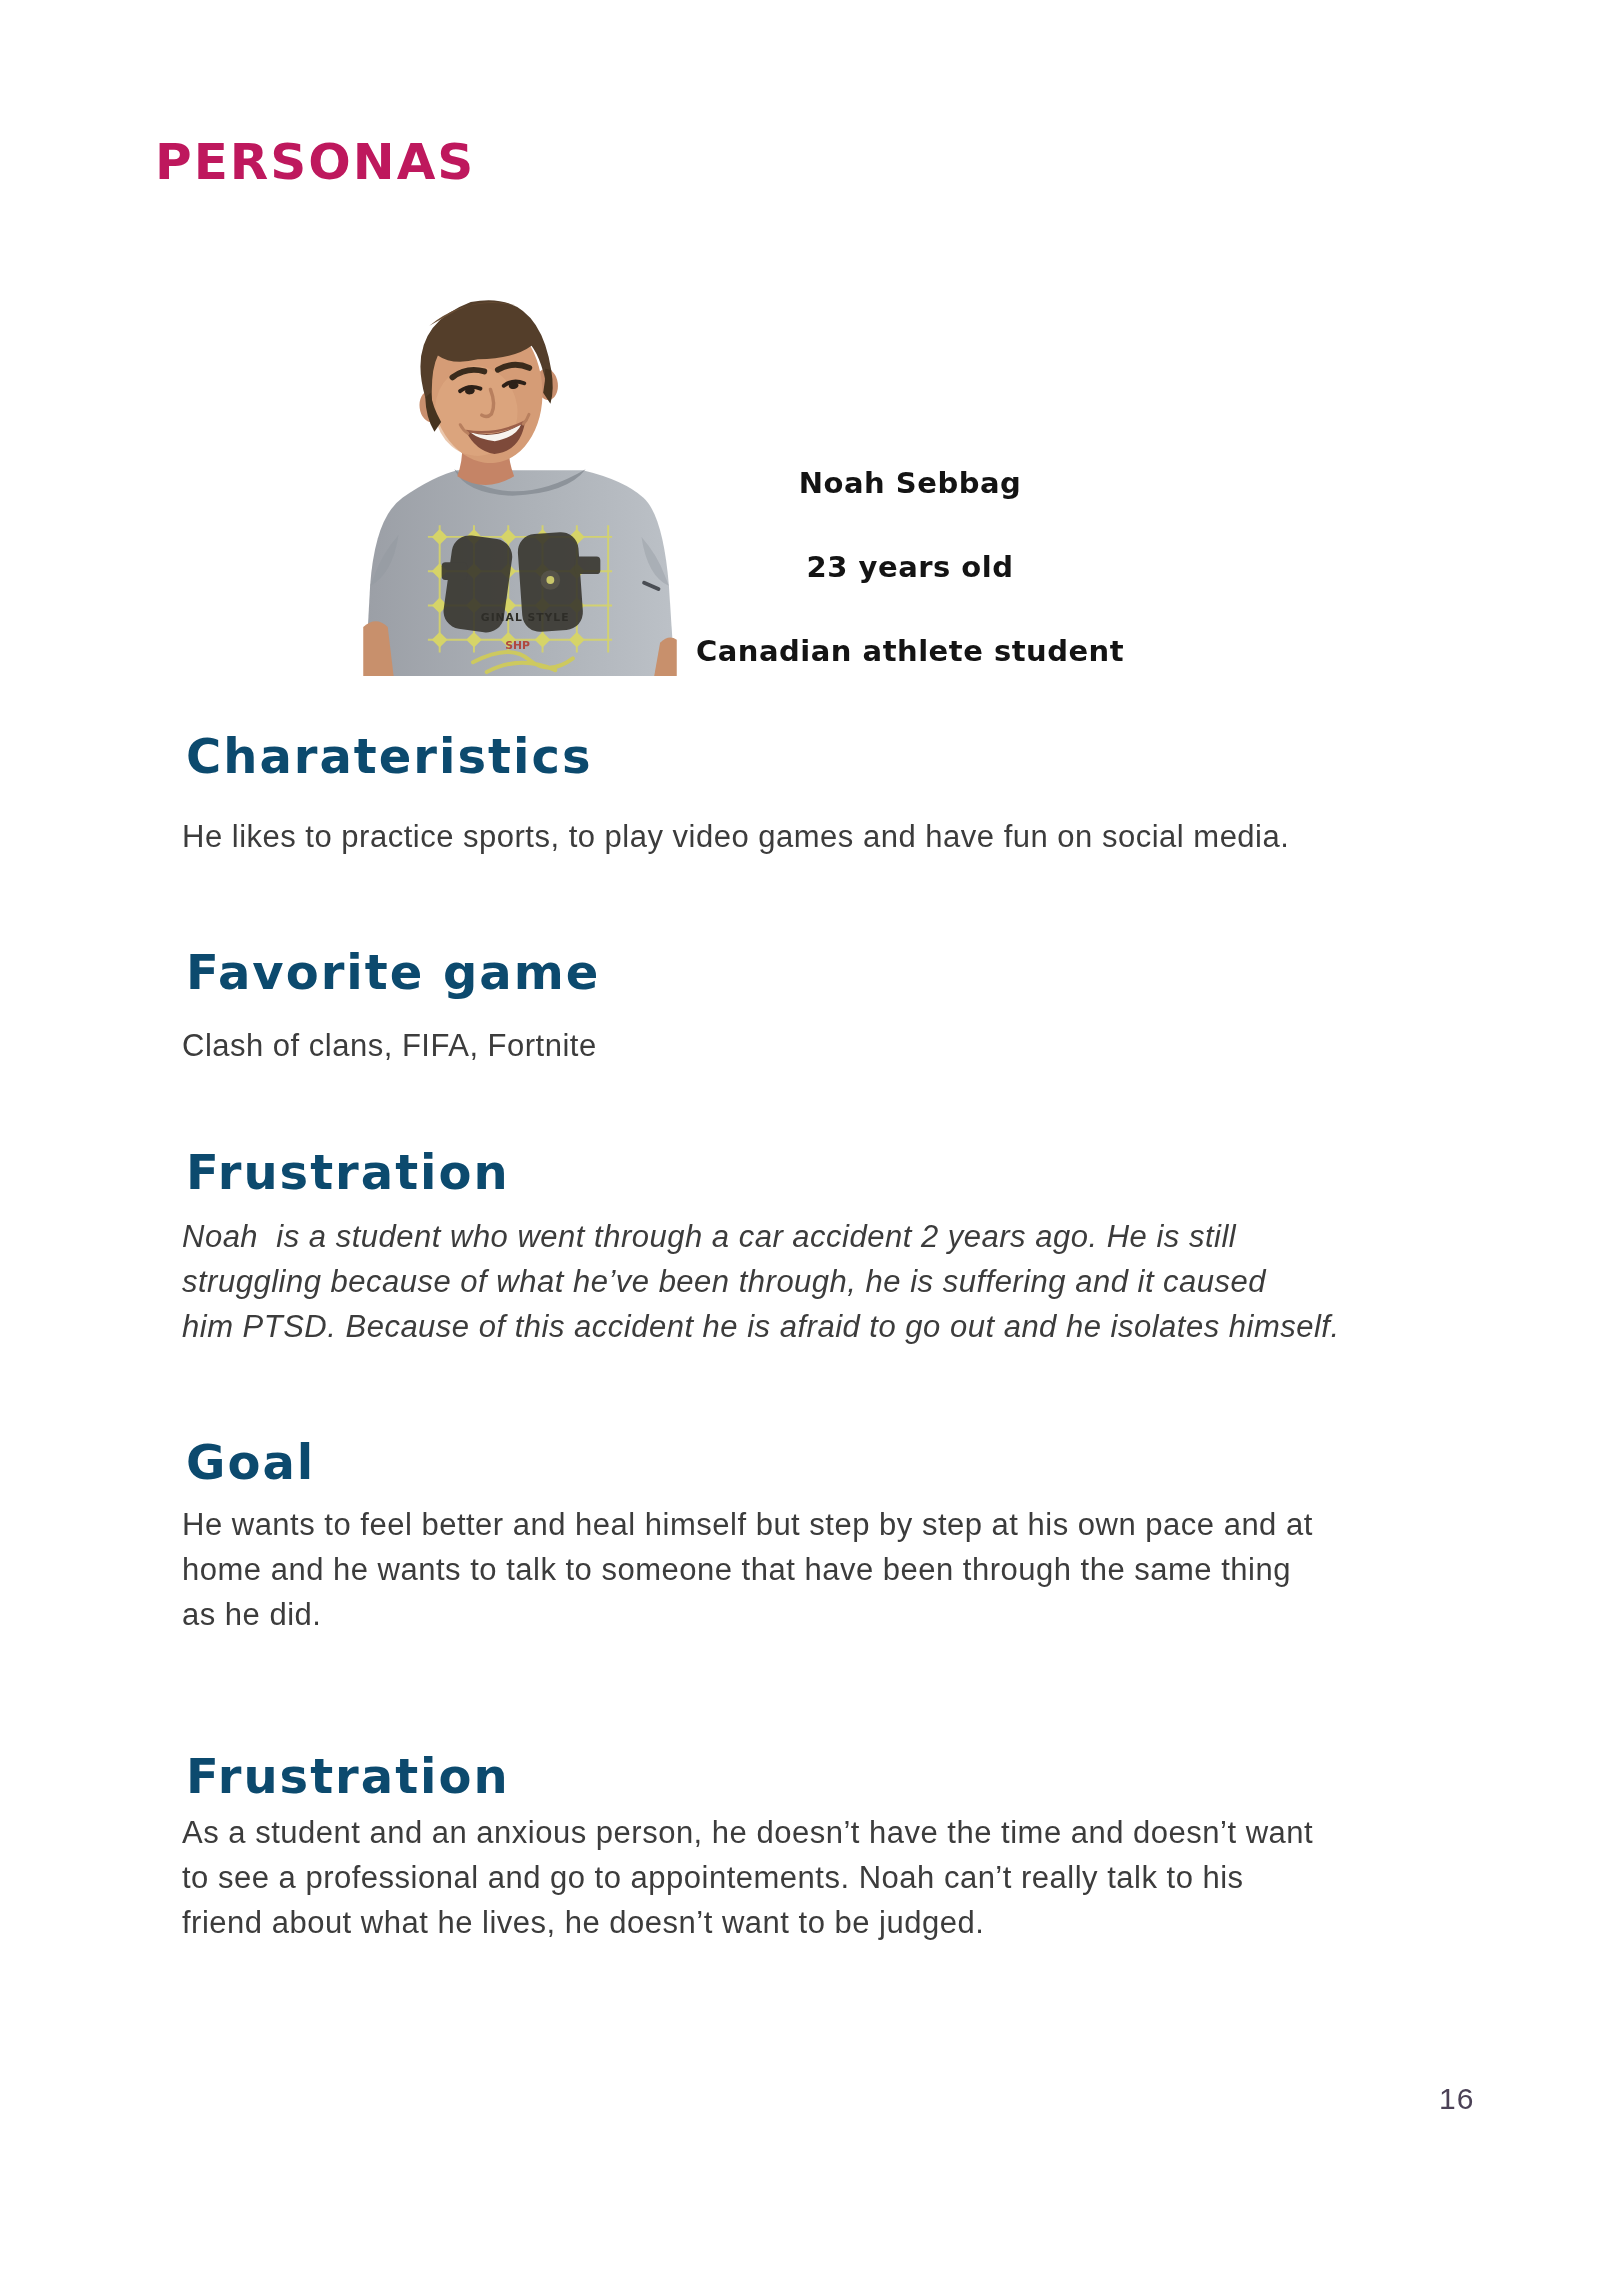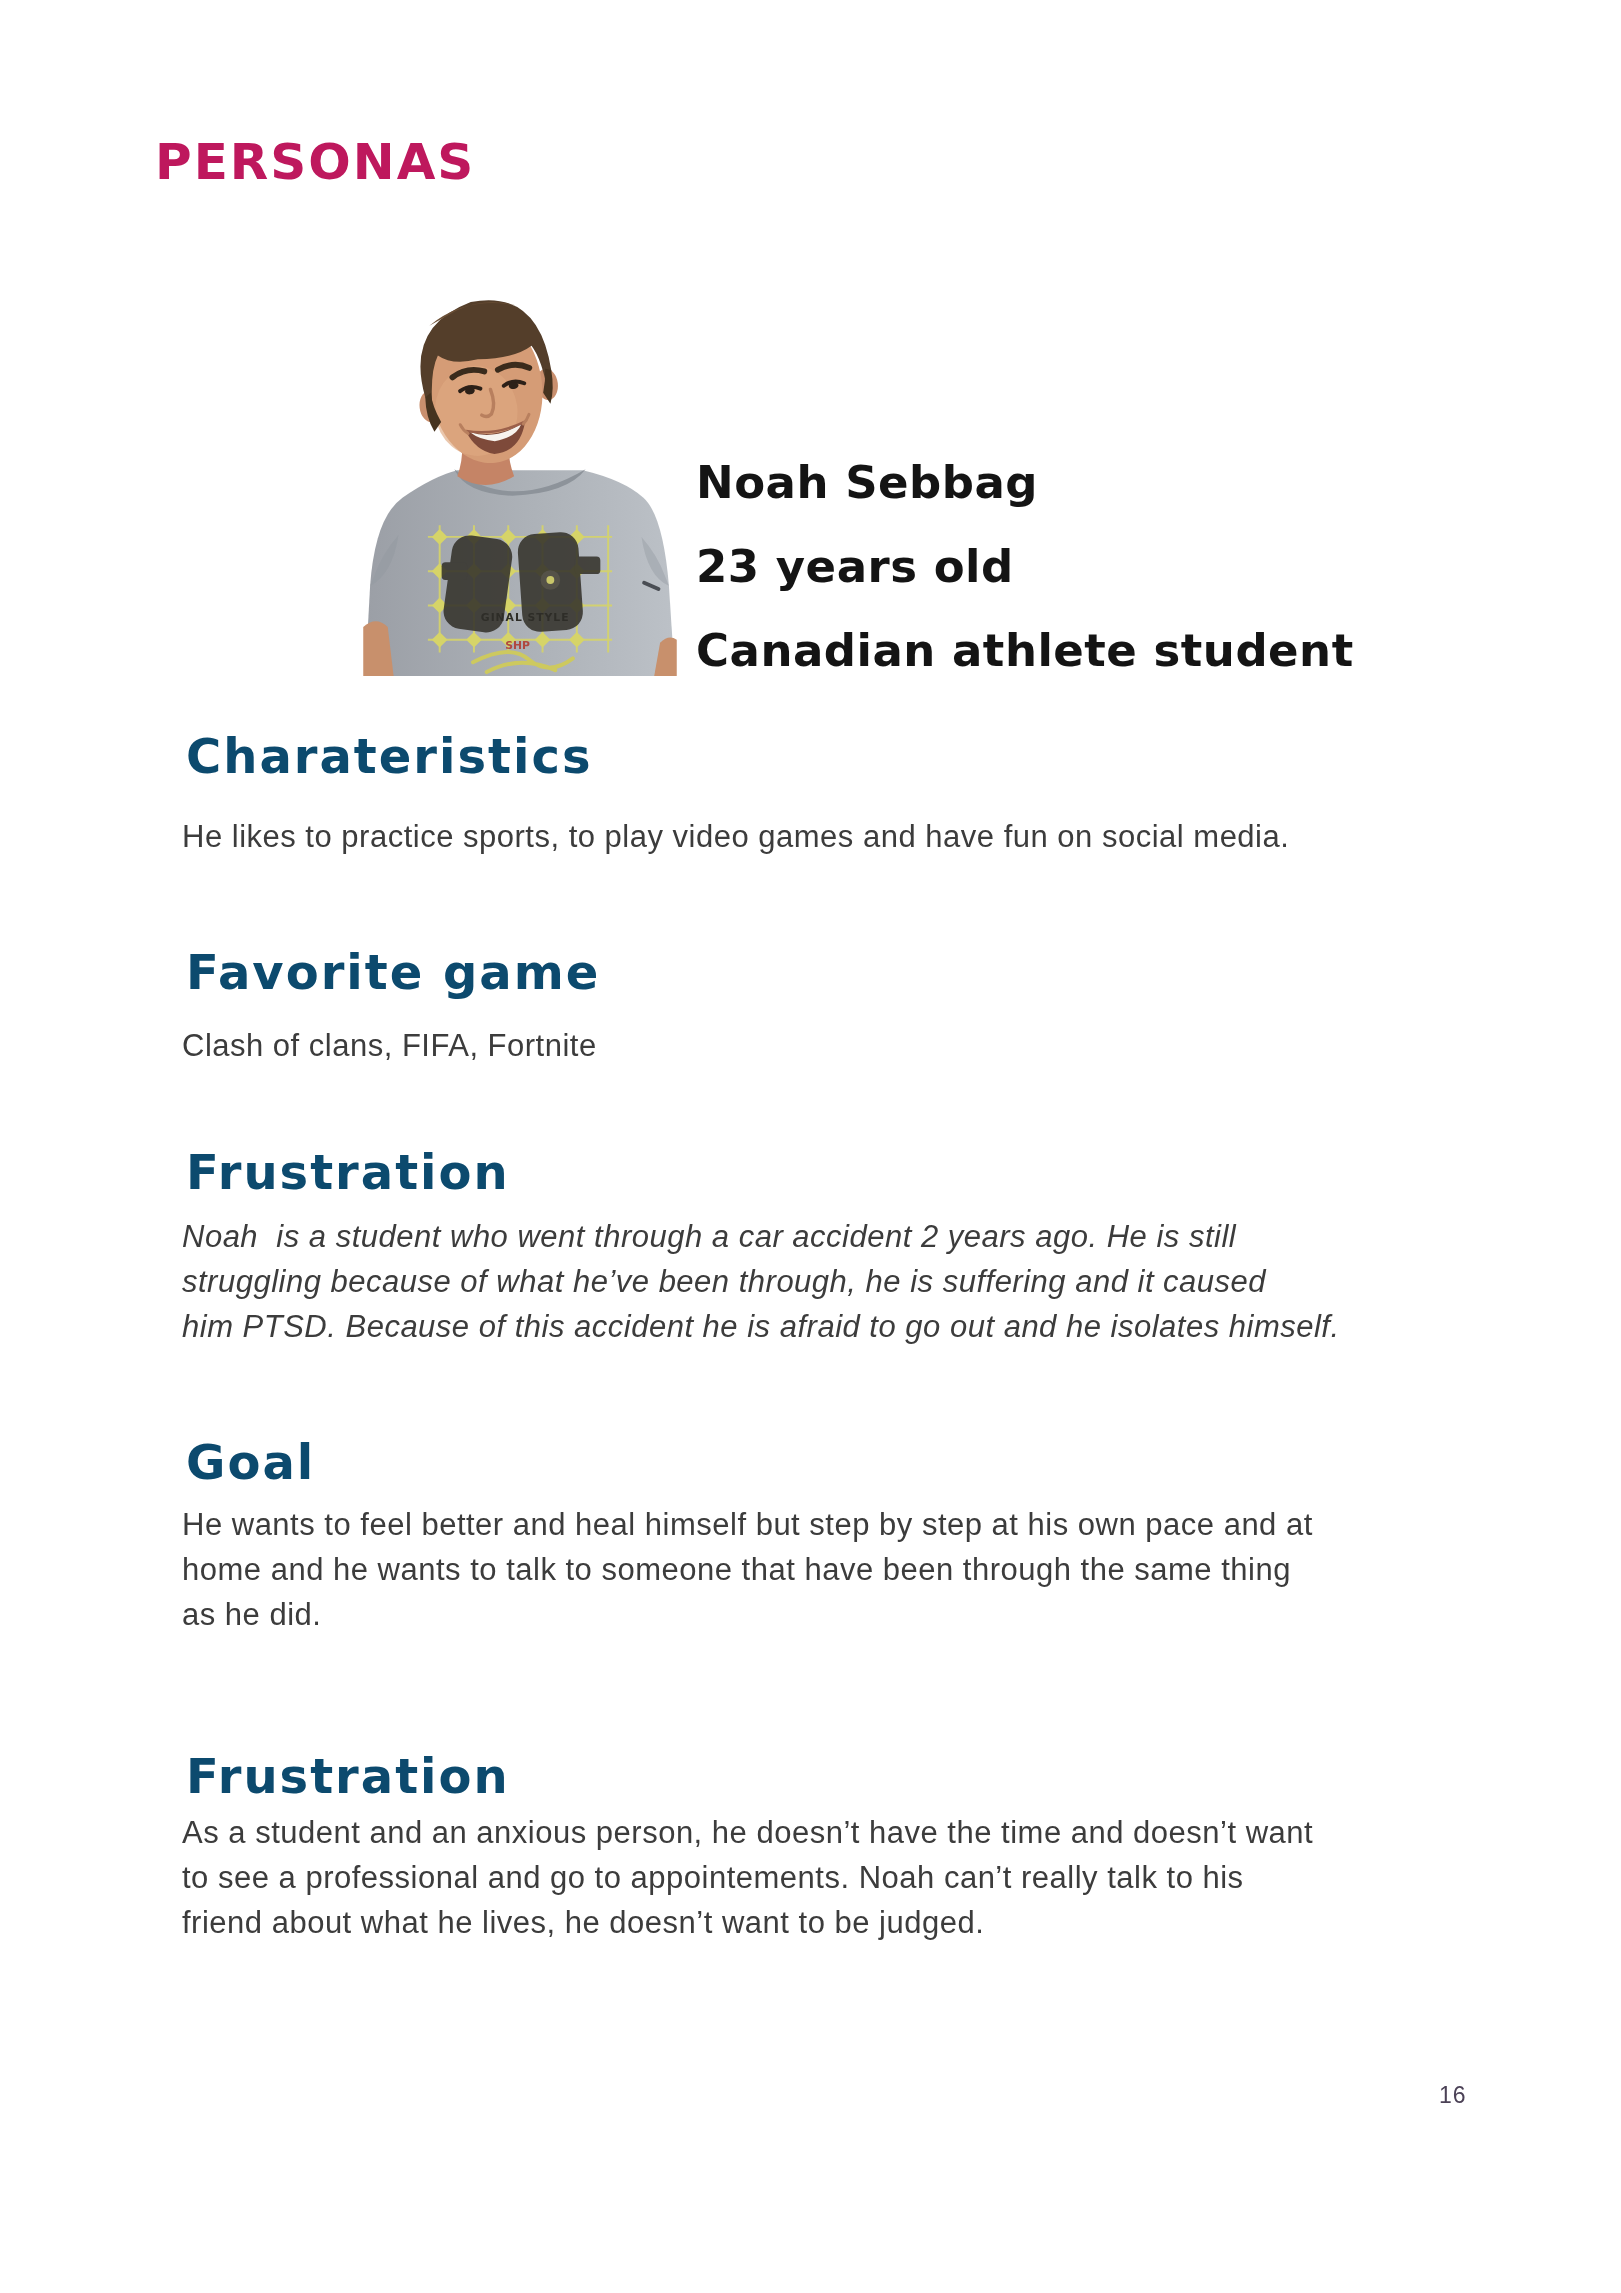--- a/index.html
+++ b/index.html
@@ -29,25 +29,26 @@
     top: 290px;
     width: 314px;
     height: 386px;
   }
   .name-block {
     position: absolute;
     left: 696px;
     top: 441px;
     font-family: "DejaVu Sans", sans-serif;
     font-weight: 700;
-    font-size: 45px;
+    font-size: 29px;
     color: #141414;
     line-height: 84px;
     letter-spacing: 0.5px;
     white-space: nowrap;
+    text-align: center;
   }
   .sec-heading {
     position: absolute;
     left: 186px;
     font-family: "DejaVu Sans", sans-serif;
     font-weight: 700;
     font-size: 48px;
     letter-spacing: 2px;
     color: #0c4a6e;
     line-height: 1.15;
@@ -74,21 +75,21 @@
   .b-description    { top: 1214px; font-style: italic; }
   .h-goal           { top: 1435px; }
   .b-goal           { top: 1502px; }
   .h-frustration    { top: 1749px; }
   .b-frustration    { top: 1810px; }
   .page-number {
     position: absolute;
     left: 1439px;
     top: 2082px;
     font-family: "Liberation Sans", sans-serif;
-    font-size: 23px;
+    font-size: 30px;
     font-weight: 400;
     color: #4b4156;
     letter-spacing: 1px;
   }
 </style>
 </head>
 <body>
 
 <div class="page">
 

